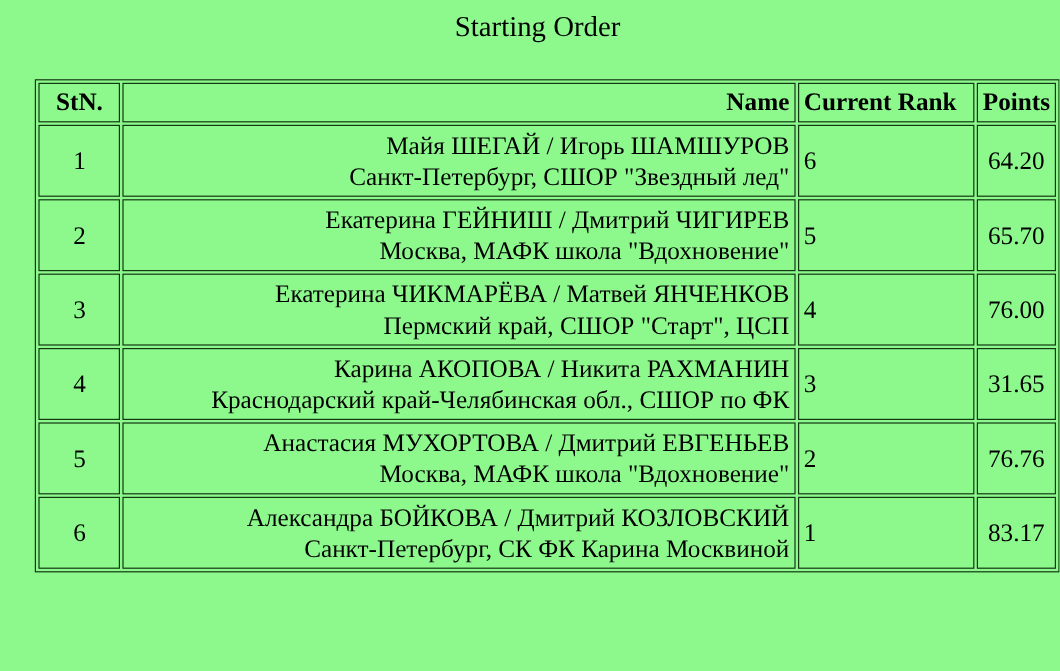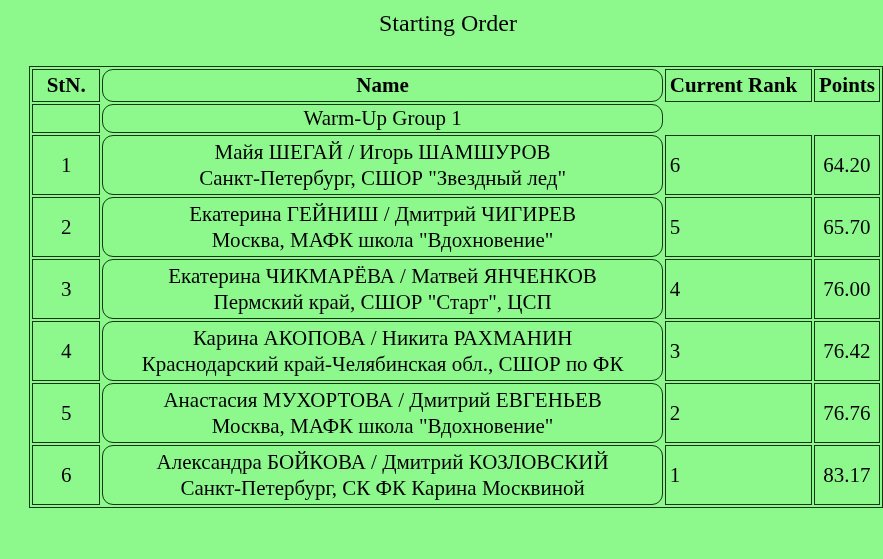--- a/index.html
+++ b/index.html
@@ -38,47 +38,41 @@
     background: var(--bg);
     box-sizing: border-box;
     font-size: 21px;
     padding: 0 4px;
     vertical-align: middle;
     white-space: nowrap;
   }
   th { font-weight: bold; text-align: center; height: 33px; }
   td.nb { border: none; }
   .c-stn    { width: 72px;  text-align: center; }
-  .c-name   { width: 573px; text-align: center; border-radius: 11px; }
+  .c-name   { width: 573px; text-align: right; }
   .c-rank   { width: 149px; text-align: left; }
   .c-points { width: 56px;  text-align: center; }
   tr.group td { height: 29px; }
   tr.entry td { height: 60px; }
   td.c-name .line { line-height: 26px; }
 </style>
 </head>
 <body>
 
 <div class="title">Starting Order</div>
 
 <table class="start-order">
   <tbody>
     <tr>
       <th class="c-stn">StN.</th>
       <th class="c-name">Name</th>
       <th class="c-rank">Current Rank</th>
       <th class="c-points">Points</th>
     </tr>
 
-    <tr class="group">
-      <td class="c-stn"></td>
-      <td class="c-name">Warm-Up Group 1</td>
-      <td class="c-rank nb"></td>
-      <td class="c-points nb"></td>
-    </tr>
 
     <tr class="entry">
       <td class="c-stn">1</td>
       <td class="c-name">
         <div class="line">Майя ШЕГАЙ / Игорь ШАМШУРОВ</div>
         <div class="line">Санкт-Петербург, СШОР "Звездный лед"</div>
       </td>
       <td class="c-rank">6</td>
       <td class="c-points">64.20</td>
     </tr>
@@ -104,21 +98,21 @@
     </tr>
 
 
     <tr class="entry">
       <td class="c-stn">4</td>
       <td class="c-name">
         <div class="line">Карина АКОПОВА / Никита РАХМАНИН</div>
         <div class="line">Краснодарский край-Челябинская обл., СШОР по ФК</div>
       </td>
       <td class="c-rank">3</td>
-      <td class="c-points">76.42</td>
+      <td class="c-points">31.65</td>
     </tr>
 
     <tr class="entry">
       <td class="c-stn">5</td>
       <td class="c-name">
         <div class="line">Анастасия МУХОРТОВА / Дмитрий ЕВГЕНЬЕВ</div>
         <div class="line">Москва, МАФК школа "Вдохновение"</div>
       </td>
       <td class="c-rank">2</td>
       <td class="c-points">76.76</td>

